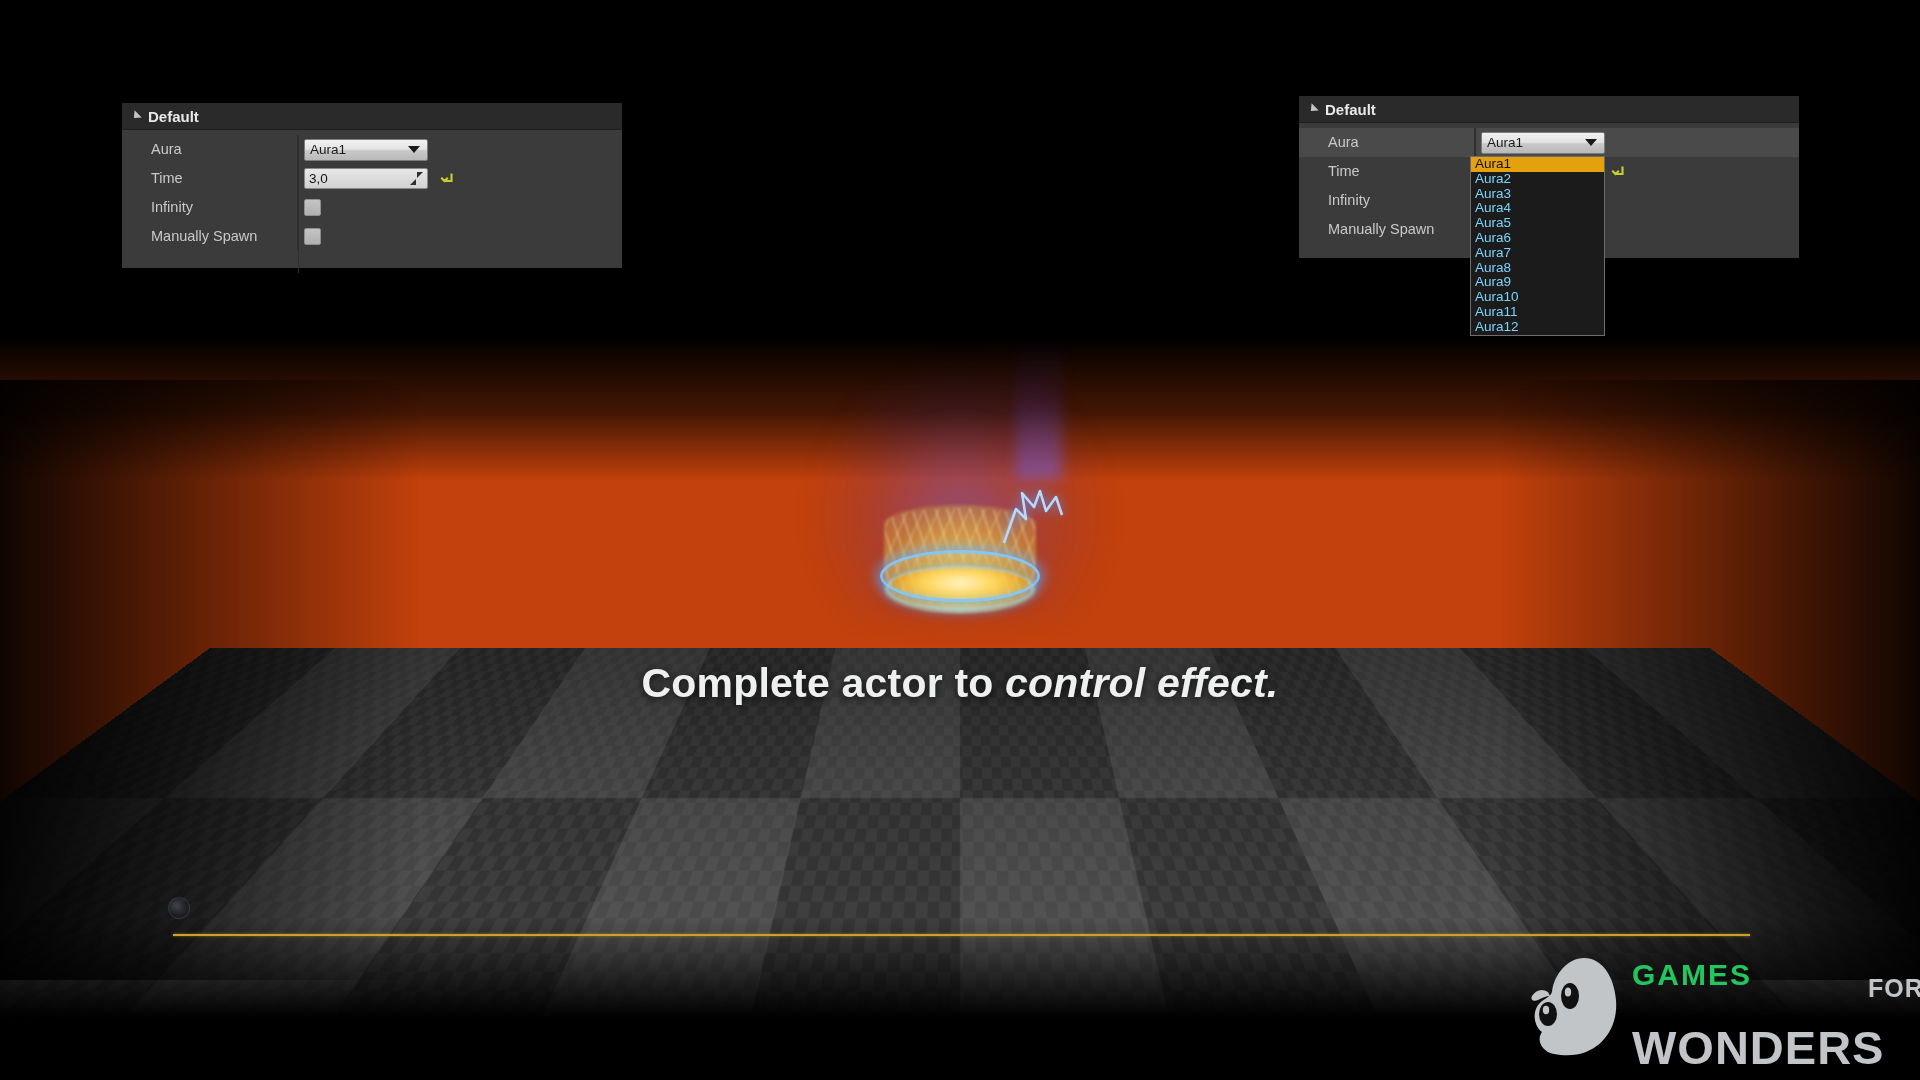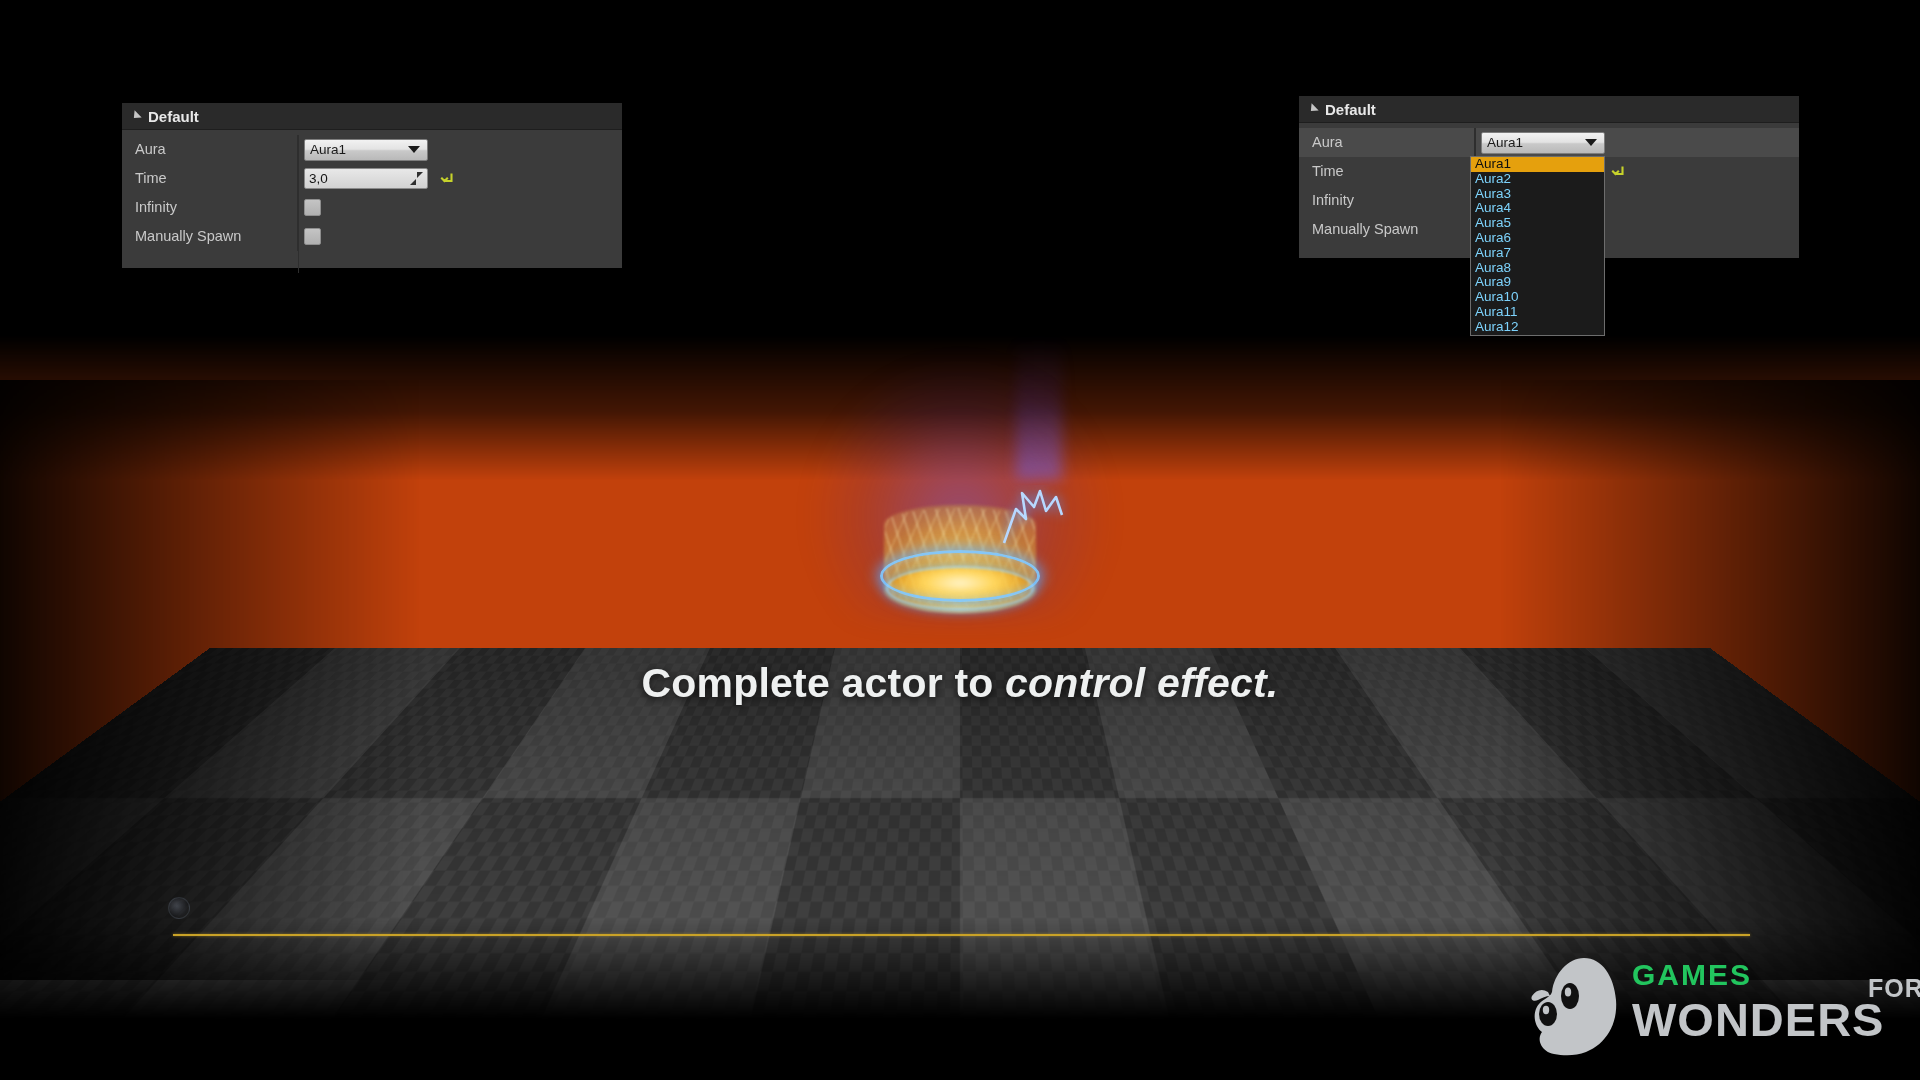--- a/index.html
+++ b/index.html
@@ -167,21 +167,21 @@
     color:#e8e8e8; font-weight:bold; font-size:15px;
   }
   .panel-body { position:relative; }
   .prop-row {
     display:flex; align-items:center;
     height:29px;
   }
   .prop-row.hl { background:#4a4a4a; }
   .prop-label {
     width:176px; flex:0 0 176px;
-    padding-left:13px;
+    padding-left:29px;
     color:#c9c9c9; font-size:14.5px;
     border-right:1px solid #2e2e2e;
     height:29px; line-height:29px;
     overflow:hidden; white-space:nowrap;
   }
   .prop-value { flex:1; padding-left:6px; display:flex; align-items:center; height:29px; }
   .splitter {
     position:absolute; left:176px; top:0; bottom:0; width:1px; background:#2e2e2e;
   }
 
@@ -253,21 +253,21 @@
   }
   .dd-item.sel {
     background:#e5a00d;
     color:#0e0e0e;
   }
 
   
   .logo { position:absolute; left:1520px; top:952px; width:386px; height:118px; }
   .logo-games { position:absolute; left:112px; top:6px; font-size:30px; letter-spacing:2px; color:#22c55e; font-weight:bold; }
   .logo-for   { position:absolute; left:348px; top:22px; font-size:25px; letter-spacing:1px; color:#c2c5c8; font-weight:bold; }
-  .logo-wonders { position:absolute; left:112px; top:40px; font-size:47px; letter-spacing:1px; color:#c2c5c8; font-weight:bold; }
+  .logo-wonders { position:absolute; left:112px; top:68px; font-size:47px; letter-spacing:1px; color:#c2c5c8; font-weight:bold; }
 </style>
 </head>
 <body>
 
 <div id="stage">
 
   <div id="scene">
     <div class="floor-wrap">
       <div class="floor"></div>
     </div>

